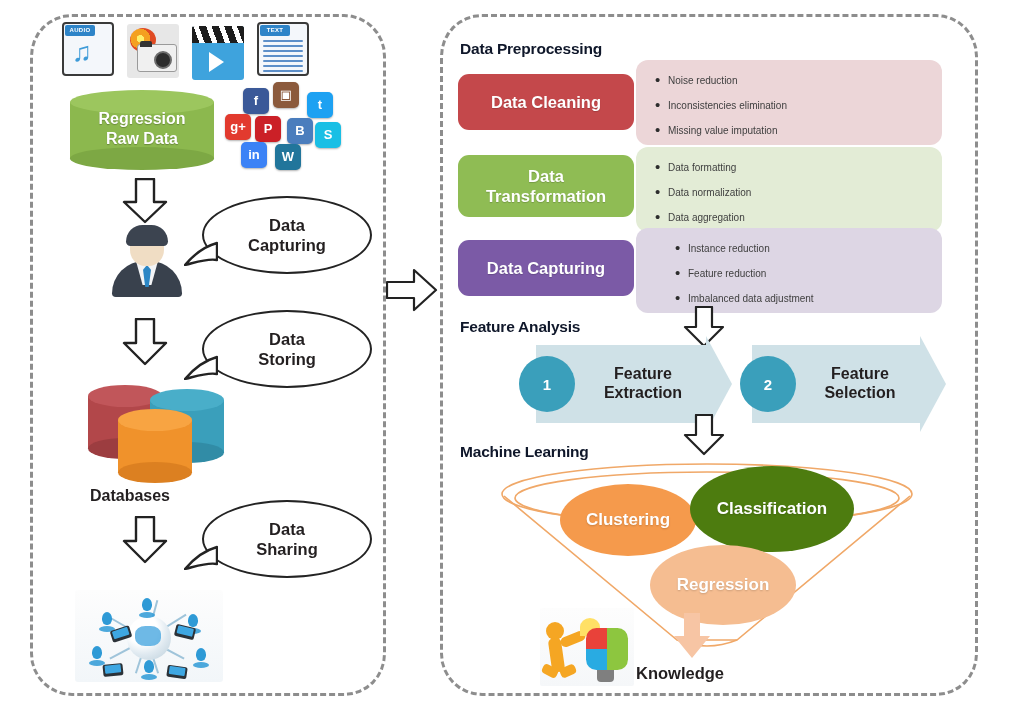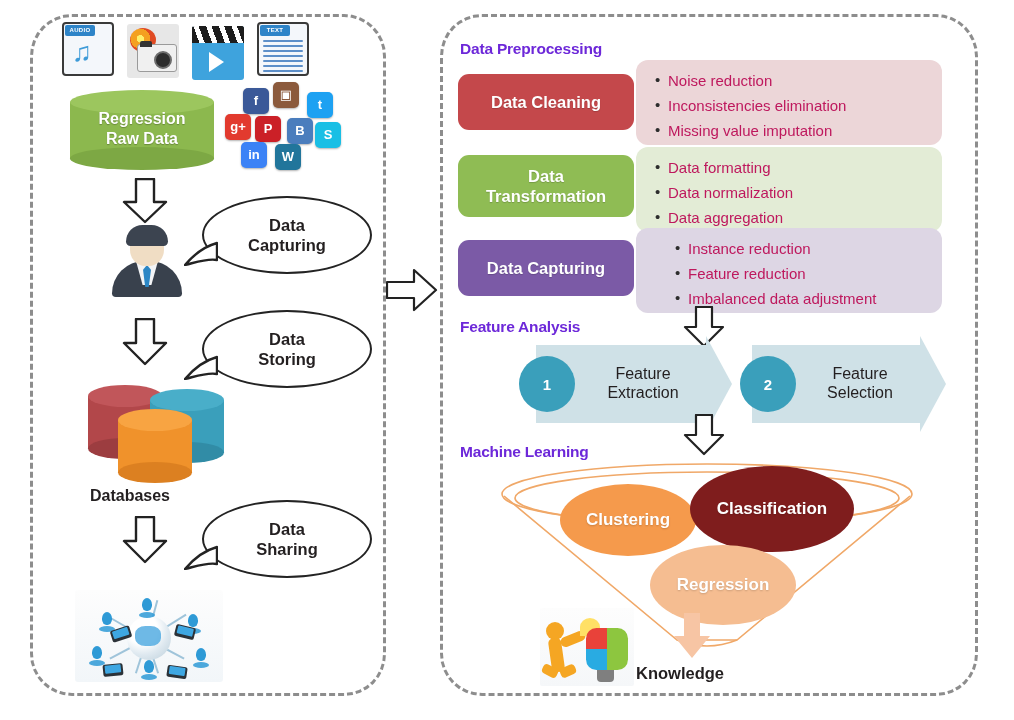--- a/index.html
+++ b/index.html
@@ -4,21 +4,21 @@
 <style>
   html,body{margin:0;padding:0;background:#ffffff;}
   body{width:1014px;height:720px;position:relative;overflow:hidden;
        font-family:"Liberation Sans","DejaVu Sans",sans-serif;color:#231f20;}
   .stage{position:absolute;inset:0;}
 
   
   .panel{position:absolute;border:3px dashed #8d8d8d;border-radius:42px;background:#fff;}
   #left-panel{left:30px;top:14px;width:350px;height:676px;}
   #right-panel{left:440px;top:14px;width:532px;height:676px;}
-  .sect-title{font-weight:bold;font-size:15.5px;color:#6d28d9;letter-spacing:-.2px;}
+  .sect-title{font-weight:bold;font-size:15.5px;color:#0f172a;letter-spacing:-.2px;}
 
   
   .media-row{position:absolute;left:62px;top:22px;width:250px;height:60px;}
   .mico{position:absolute;width:52px;height:54px;}
   .doc-sheet{position:absolute;inset:0;background:#f4f7fb;border:2px solid #3a3a3a;border-radius:4px;}
   .doc-tab{position:absolute;left:3px;top:3px;width:30px;height:11px;background:#2e84c8;border-radius:2px;
            color:#fff;font-size:6px;font-weight:bold;text-align:center;line-height:11px;letter-spacing:.3px;}
   .note{position:absolute;left:10px;top:17px;font-size:27px;color:#3e9bd8;line-height:1;}
   .txtlines{position:absolute;left:6px;top:18px;right:6px;height:30px;}
   .txtlines i{display:block;height:2px;background:#5d8fc9;margin-bottom:3px;border-radius:1px;}
@@ -91,34 +91,34 @@
           font-weight:bold;font-size:16.5px;line-height:20px;color:#231f20;}
   .bubble .tail{position:absolute;left:-20px;bottom:6px;width:34px;height:26px;}
 
   
   #transfer-arrow{position:absolute;left:386px;top:268px;width:52px;height:44px;}
 
   
   #preproc-title{position:absolute;left:460px;top:40px;}
   .bullet-panel{position:absolute;border-radius:12px;padding:8px 0 8px 16px;box-sizing:border-box;}
   .bullet-panel ul{margin:0;padding:0 0 0 16px;list-style:none;}
-  .bullet-panel li{font-size:15px;line-height:25px;color:#be185d;position:relative;}
+  .bullet-panel li{font-size:10px;line-height:25px;color:#404040;position:relative;}
   .bullet-panel li:before{content:"\2022";position:absolute;left:-13px;top:-1px;font-size:15px;color:#2d2d2d;}
   .cat-box{position:absolute;border-radius:11px;display:flex;align-items:center;justify-content:center;
            text-align:center;color:#fff;font-weight:bold;font-size:16.5px;line-height:20px;z-index:3;
            text-shadow:0 1px 1px rgba(0,0,0,.18);}
 
   
   #feature-title{position:absolute;left:460px;top:318px;}
   .farrow{position:absolute;height:78px;background:#cfe1e7;}
   .farrow:after{content:"";position:absolute;right:-26px;top:-9px;width:0;height:0;
       border-left:26px solid #cfe1e7;border-top:48px solid transparent;border-bottom:48px solid transparent;}
   .fcircle{position:absolute;width:56px;height:56px;border-radius:50%;background:#3a9fbb;
       color:#fff;font-weight:bold;font-size:15px;display:flex;align-items:center;justify-content:center;z-index:4;}
-  .flabel{position:absolute;font-weight:normal;font-size:16px;line-height:19px;text-align:center;color:#231f20;z-index:4;}
+  .flabel{position:absolute;font-weight:bold;font-size:16px;line-height:19px;text-align:center;color:#231f20;z-index:4;}
 
   
   #ml-title{position:absolute;left:460px;top:443px;}
   #funnel{position:absolute;left:497px;top:462px;width:420px;height:190px;}
   .ml-blob{position:absolute;border-radius:50%;color:#fff;font-weight:bold;font-size:17px;
            display:flex;align-items:center;justify-content:center;text-shadow:0 1px 2px rgba(0,0,0,.18);}
   #knowledge-label{position:absolute;left:636px;top:664px;font-weight:bold;font-size:16.5px;}
   #knowledge-arrow{position:absolute;left:672px;top:612px;width:40px;height:48px;}
   #insight-icon{position:absolute;left:540px;top:608px;width:94px;height:78px;
       background:linear-gradient(#fdfdfd,#f5f7f9);border-radius:2px;overflow:hidden;}
@@ -389,21 +389,21 @@
       <ellipse cx="210" cy="32" rx="205" ry="30" fill="none" stroke="#f0a868" stroke-width="1.6"></ellipse>
       <ellipse cx="210" cy="36" rx="192" ry="26" fill="none" stroke="#f0a868" stroke-width="1.6"></ellipse>
       <path d="M7 34 L180 178 H240 L413 34" fill="none" stroke="#f0a868" stroke-width="1.6"></path>
       <path d="M180 178 q30 12 60 0" fill="none" stroke="#f0a868" stroke-width="1.6"></path>
     </svg>
   </div>
 
   <div class="ml-blob" style="left:560px;top:484px;width:136px;height:72px;background:#f59a4c;">
     <span>Clustering</span>
   </div>
-  <div class="ml-blob" style="left:690px;top:466px;width:164px;height:86px;background:#7f1d1d;text-align:center;">
+  <div class="ml-blob" style="left:690px;top:466px;width:164px;height:86px;background:#4d7c0f;text-align:center;">
     <span>Classification</span>
   </div>
   <div class="ml-blob" style="left:650px;top:545px;width:146px;height:80px;background:#f5bd91;">
     <span>Regression</span>
   </div>
 
   <div id="knowledge-arrow">
     <svg width="40" height="48" viewBox="0 0 40 48">
       <path d="M12 1 H28 V24 H38 L20 46 L2 24 H12 Z" fill="#f7c5a4"></path>
     </svg>

